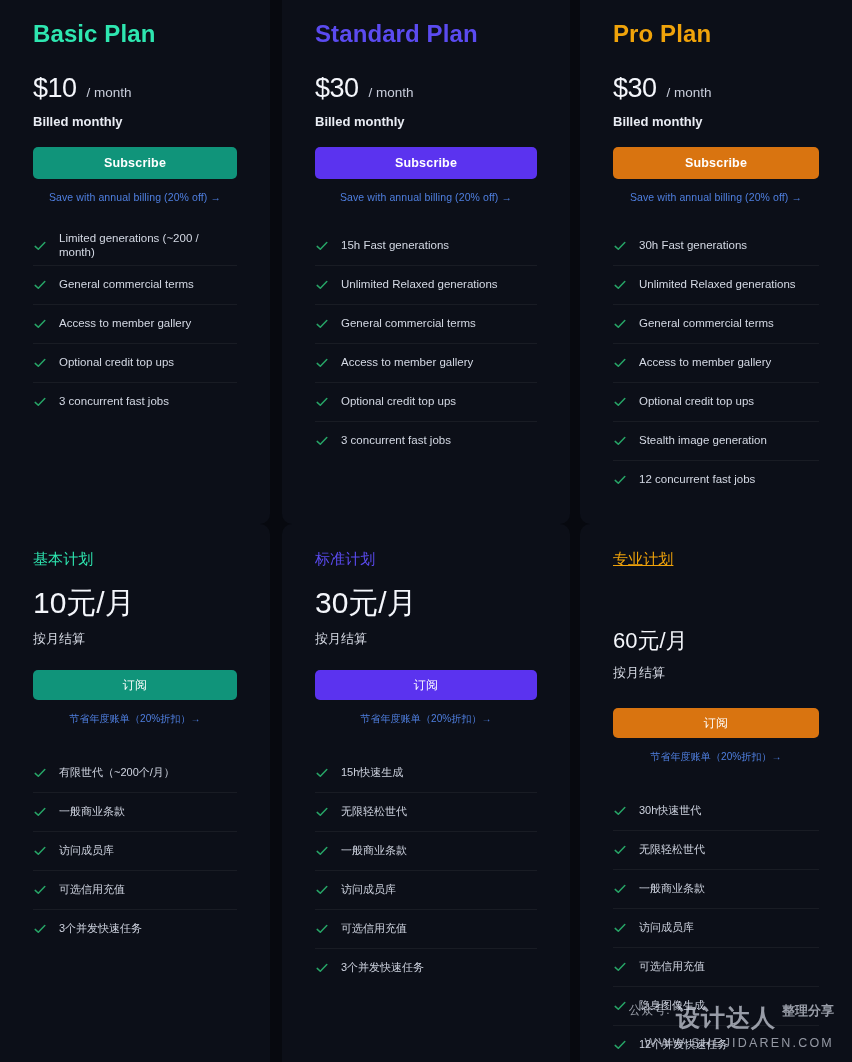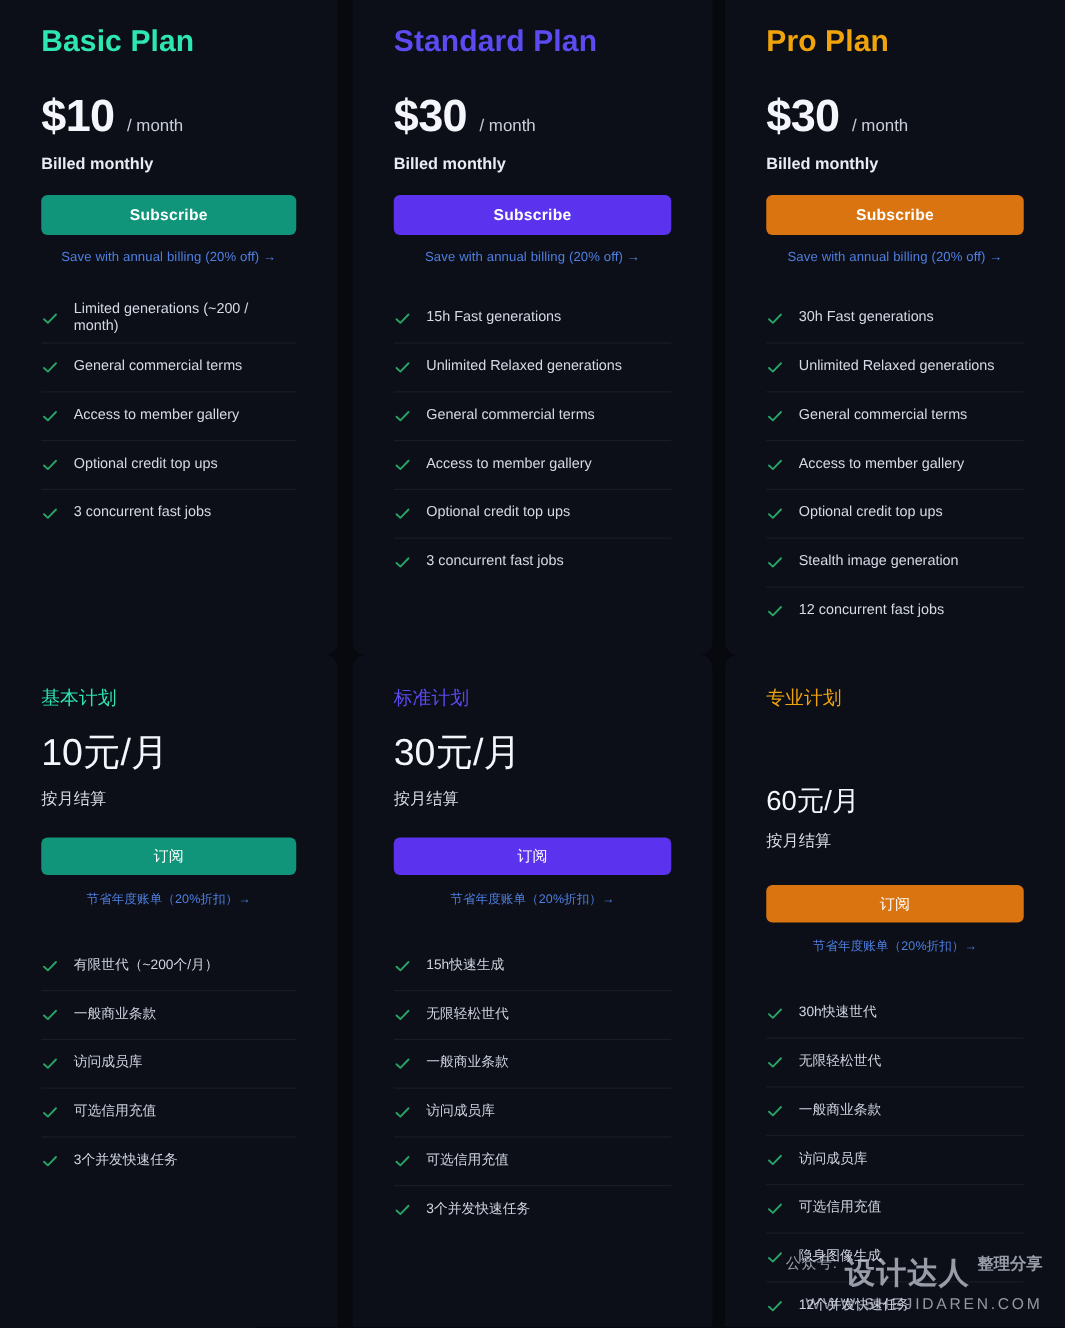--- a/index.html
+++ b/index.html
@@ -59,22 +59,22 @@
     padding-top: 20px;
     margin: 0 0 26px 0;
     line-height: 1.2;
   }
   .price-line {
     display: flex;
     align-items: baseline;
     margin: 0 0 12px 0;
   }
   .price {
-    font-size: 36px;
-    font-weight: 700;
+    font-size: 27px;
+    font-weight: 400;
     color: #f4f6fb;
     letter-spacing: -.5px;
     line-height: 1;
   }
   .per {
     font-size: 13.5px;
     color: #c9cedb;
     margin-left: 10px;
     font-weight: 400;
   }
@@ -156,21 +156,21 @@
     height: 30px;
     font-size: 12px;
     font-weight: 400;
   }
   .zh .save-link { font-size: 10px; }
   .zh .feature { font-size: 11px; height: 38px; color: #cfd4e0; }
   .zh .header-block { padding-bottom: 28px; }
 
   
   .zh.pro .price { font-size: 22px; margin-top: 36px; }
-  .zh.pro .plan-title { margin-bottom: 26px; }
+  .zh.pro .plan-title { margin-bottom: 26px; text-decoration: underline; }
   .zh.pro .billed { margin-bottom: 26px; }
 
   
   .watermark {
     position: absolute;
     right: 18px;
     bottom: 12px;
     text-align: center;
     pointer-events: none;
     opacity: .72;

